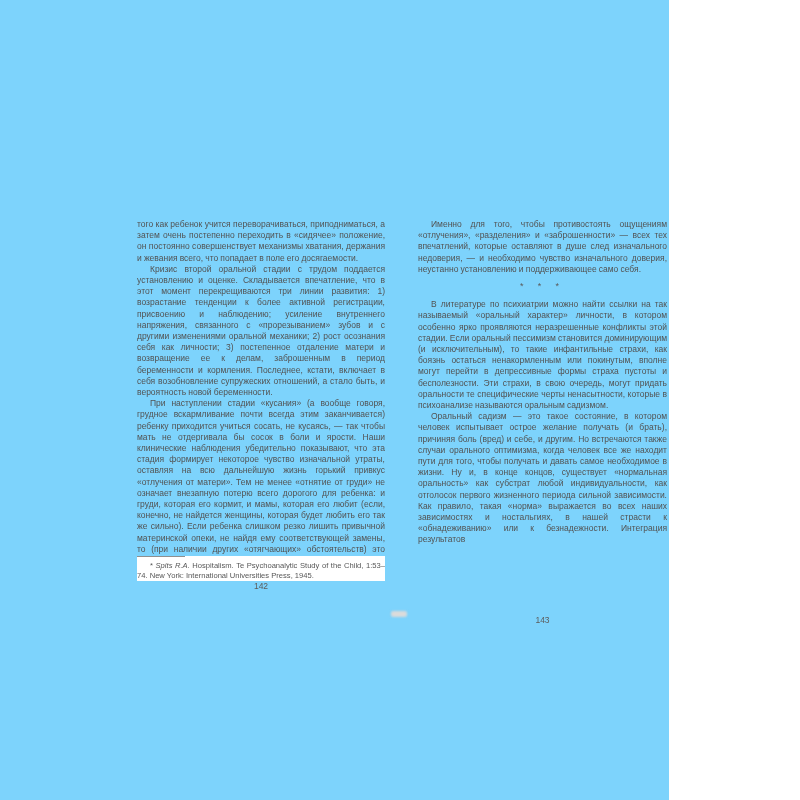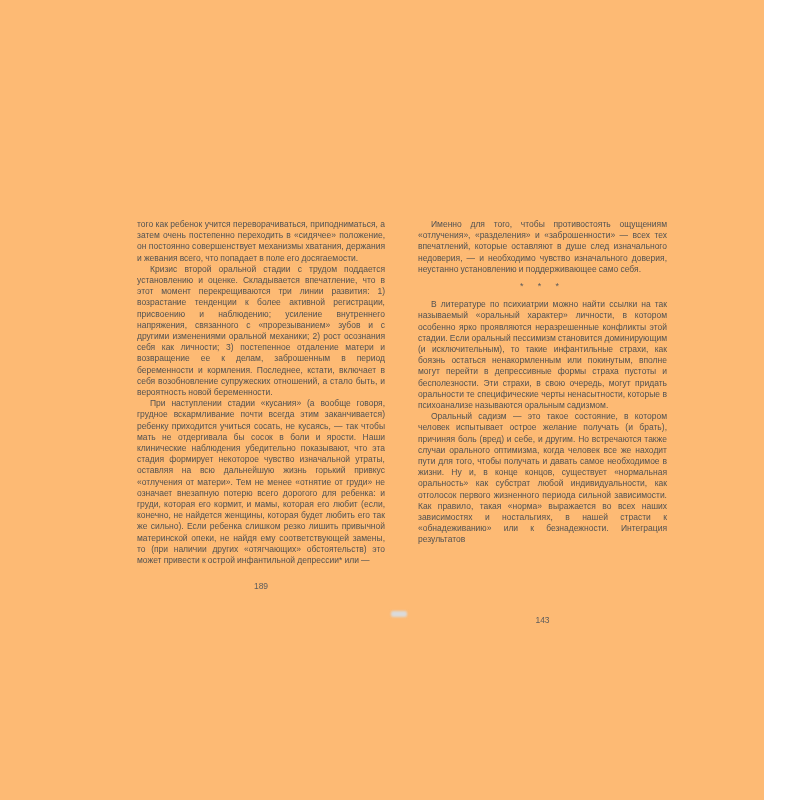--- a/index.html
+++ b/index.html
@@ -2,23 +2,23 @@
 <html lang="ru"><head>
 <meta charset="utf-8">
 <style>
   html, body {
     margin: 0;
     padding: 0;
     background: #ffffff;
   }
   .canvas {
     position: relative;
-    width: 764px;
+    width: 669px;
     height: 800px;
-    background: #fdba74;
+    background: #7dd3fc;
     overflow: hidden;
     font-family: "Liberation Sans", sans-serif;
   }
   .col {
     position: absolute;
     top: 219px;
     width: 248px;
     color: #525252;
     font-size: 8.5px;
     line-height: 11.2px;
@@ -88,22 +88,26 @@
 <body>
 
 <div class="canvas">
 
   <div class="col col-left">
     <p>того как ребенок учится переворачиваться, приподниматься, а затем очень постепенно переходить в «сидячее» положение, он постоянно совершенствует механизмы хватания, держания и жевания всего, что попадает в поле его досягаемости.</p>
     <p class="indent">Кризис второй оральной стадии с трудом поддается установлению и оценке. Складывается впечатление, что в этот момент перекрещиваются три линии развития: 1) возрастание тенденции к более активной регистрации, присвоению и наблюдению; усиление внутреннего напряжения, связанного с «прорезыванием» зубов и с другими изменениями оральной механики; 2) рост осознания себя как личности; 3) постепенное отдаление матери и возвращение ее к делам, заброшенным в период беременности и кормления. Последнее, кстати, включает в себя возобновление супружеских отношений, а стало быть, и вероятность новой беременности.</p>
     <p class="indent">При наступлении стадии «кусания» (а вообще говоря, грудное вскармливание почти всегда этим заканчивается) ребенку приходится учиться сосать, не кусаясь, — так чтобы мать не отдергивала бы сосок в боли и ярости. Наши клинические наблюдения убедительно показывают, что эта стадия формирует некоторое чувство изначальной утраты, оставляя на всю дальнейшую жизнь горький привкус «отлучения от матери». Тем не менее «отнятие от груди» не означает внезапную потерю всего дорогого для ребенка: и груди, которая его кормит, и мамы, которая его любит (если, конечно, не найдется женщины, которая будет любить его так же сильно). Если ребенка слишком резко лишить привычной материнской опеки, не найдя ему соответствующей замены, то (при наличии других «отягчающих» обстоятельств) это может привести к острой инфантильной депрессии* или —</p>
   </div>
 
+  <div class="footnote-block">
+    <div class="footnote-rule"></div>
+    <p class="footnote-text"><span>*</span> <i>Spits R.A.</i> <span>Hospitalism. Te Psychoanalytic Study of the Child, 1:53–74. New York: International Universities Press, 1945.</span></p>
+  </div>
 
-  <div class="page-number page-number-left">189</div>
+  <div class="page-number page-number-left">142</div>
 
   <div class="col col-right">
     <p class="indent">Именно для того, чтобы противостоять ощущениям «отлучения», «разделения» и «заброшенности» — всех тех впечатлений, которые оставляют в душе след изначального недоверия, — и необходимо чувство изначального доверия, неустанно установлению и поддерживающее само себя.</p>
     <p class="separator">* * *</p>
     <p class="indent">В литературе по психиатрии можно найти ссылки на так называемый «оральный характер» личности, в котором особенно ярко проявляются неразрешенные конфликты этой стадии. Если оральный пессимизм становится доминирующим (и исключительным), то такие инфантильные страхи, как боязнь остаться ненакормленным или покинутым, вполне могут перейти в депрессивные формы страха пустоты и бесполезности. Эти страхи, в свою очередь, могут придать оральности те специфические черты ненасытности, которые в психоанализе называются оральным садизмом.</p>
     <p class="indent">Оральный садизм — это такое состояние, в котором человек испытывает острое желание получать (и брать), причиняя боль (вред) и себе, и другим. Но встречаются также случаи орального оптимизма, когда человек все же находит пути для того, чтобы получать и давать самое необходимое в жизни. Ну и, в конце концов, существует «нормальная оральность» как субстрат любой индивидуальности, как отголосок первого жизненного периода сильной зависимости. Как правило, такая «норма» выражается во всех наших зависимостях и ностальгиях, в нашей страсти к «обнадеживанию» или к безнадежности. Интеграция результатов</p>
   </div>
 
   <div class="page-number page-number-right">143</div>
 

